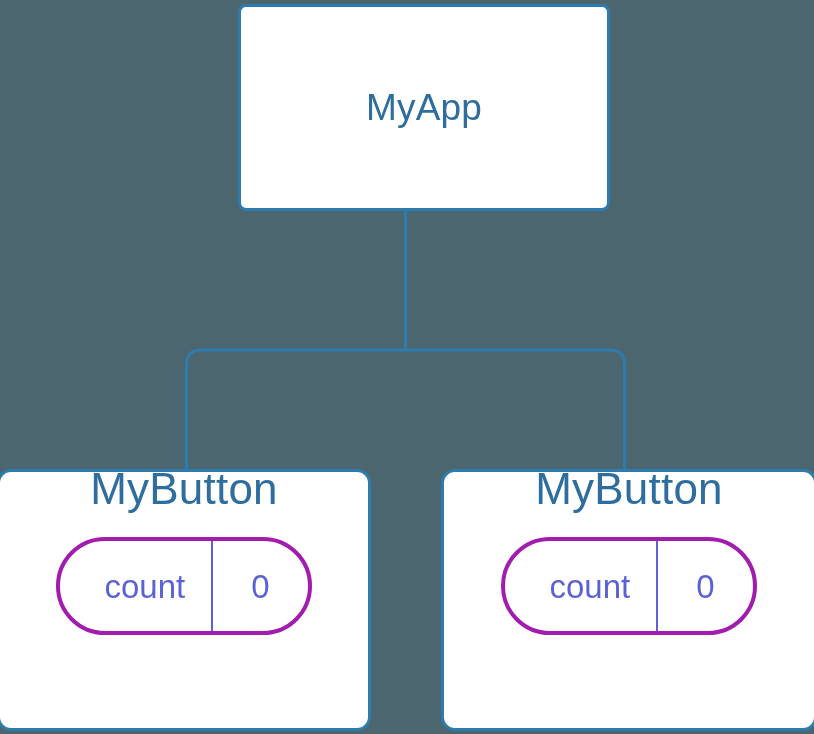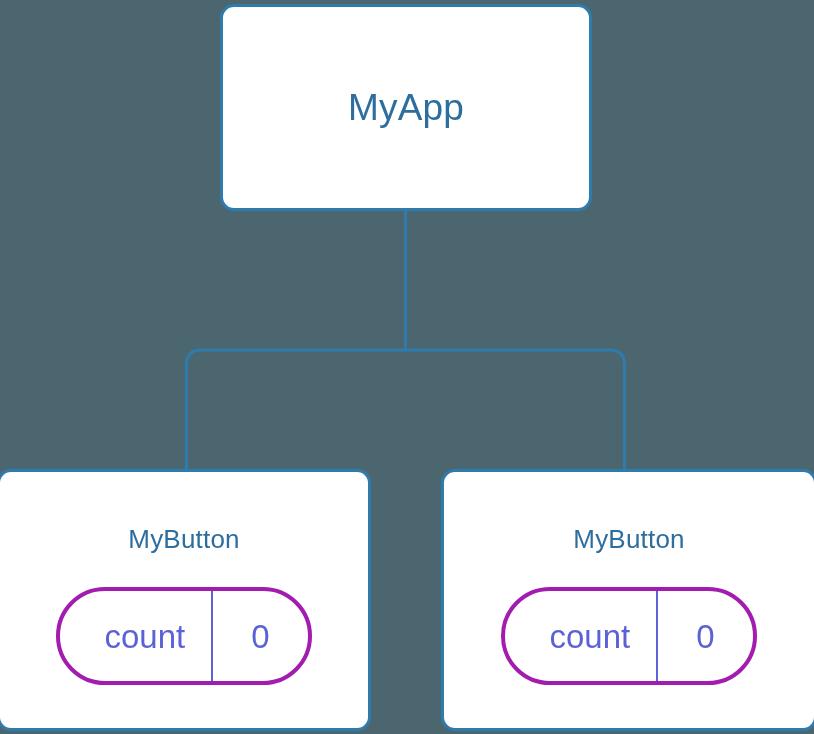--- a/index.html
+++ b/index.html
@@ -46,25 +46,26 @@
 
   .node-title {
     color: #2e6e9e;
     font-weight: 400;
     letter-spacing: 0.2px;
     white-space: nowrap;
   }
 
   
   #node-root {
-    left: 220px;
+    left: 238px;
     top: 4px;
     width: 372px;
     height: 207px;
     justify-content: center;
+    border-radius: 8px;
   }
   #node-root .node-title {
     font-size: 37px;
     line-height: 37px;
   }
 
   
   .node-child {
     top: 469px;
     height: 262px;
@@ -72,23 +73,22 @@
   }
   #node-child-0 {
     left: -3px;
     width: 374px;
   }
   #node-child-1 {
     left: 441px;
     width: 376px;
   }
   .node-child .node-title {
-    font-size: 26px;
+    font-size: 44px;
     line-height: 34px;
-    margin-top: 50px;
   }
 
   
   .state-pill {
     margin-top: 31px;
     height: 98px;
     display: flex;
     align-items: stretch;
     border: 4px solid #a21caf;
     border-radius: 49px;

